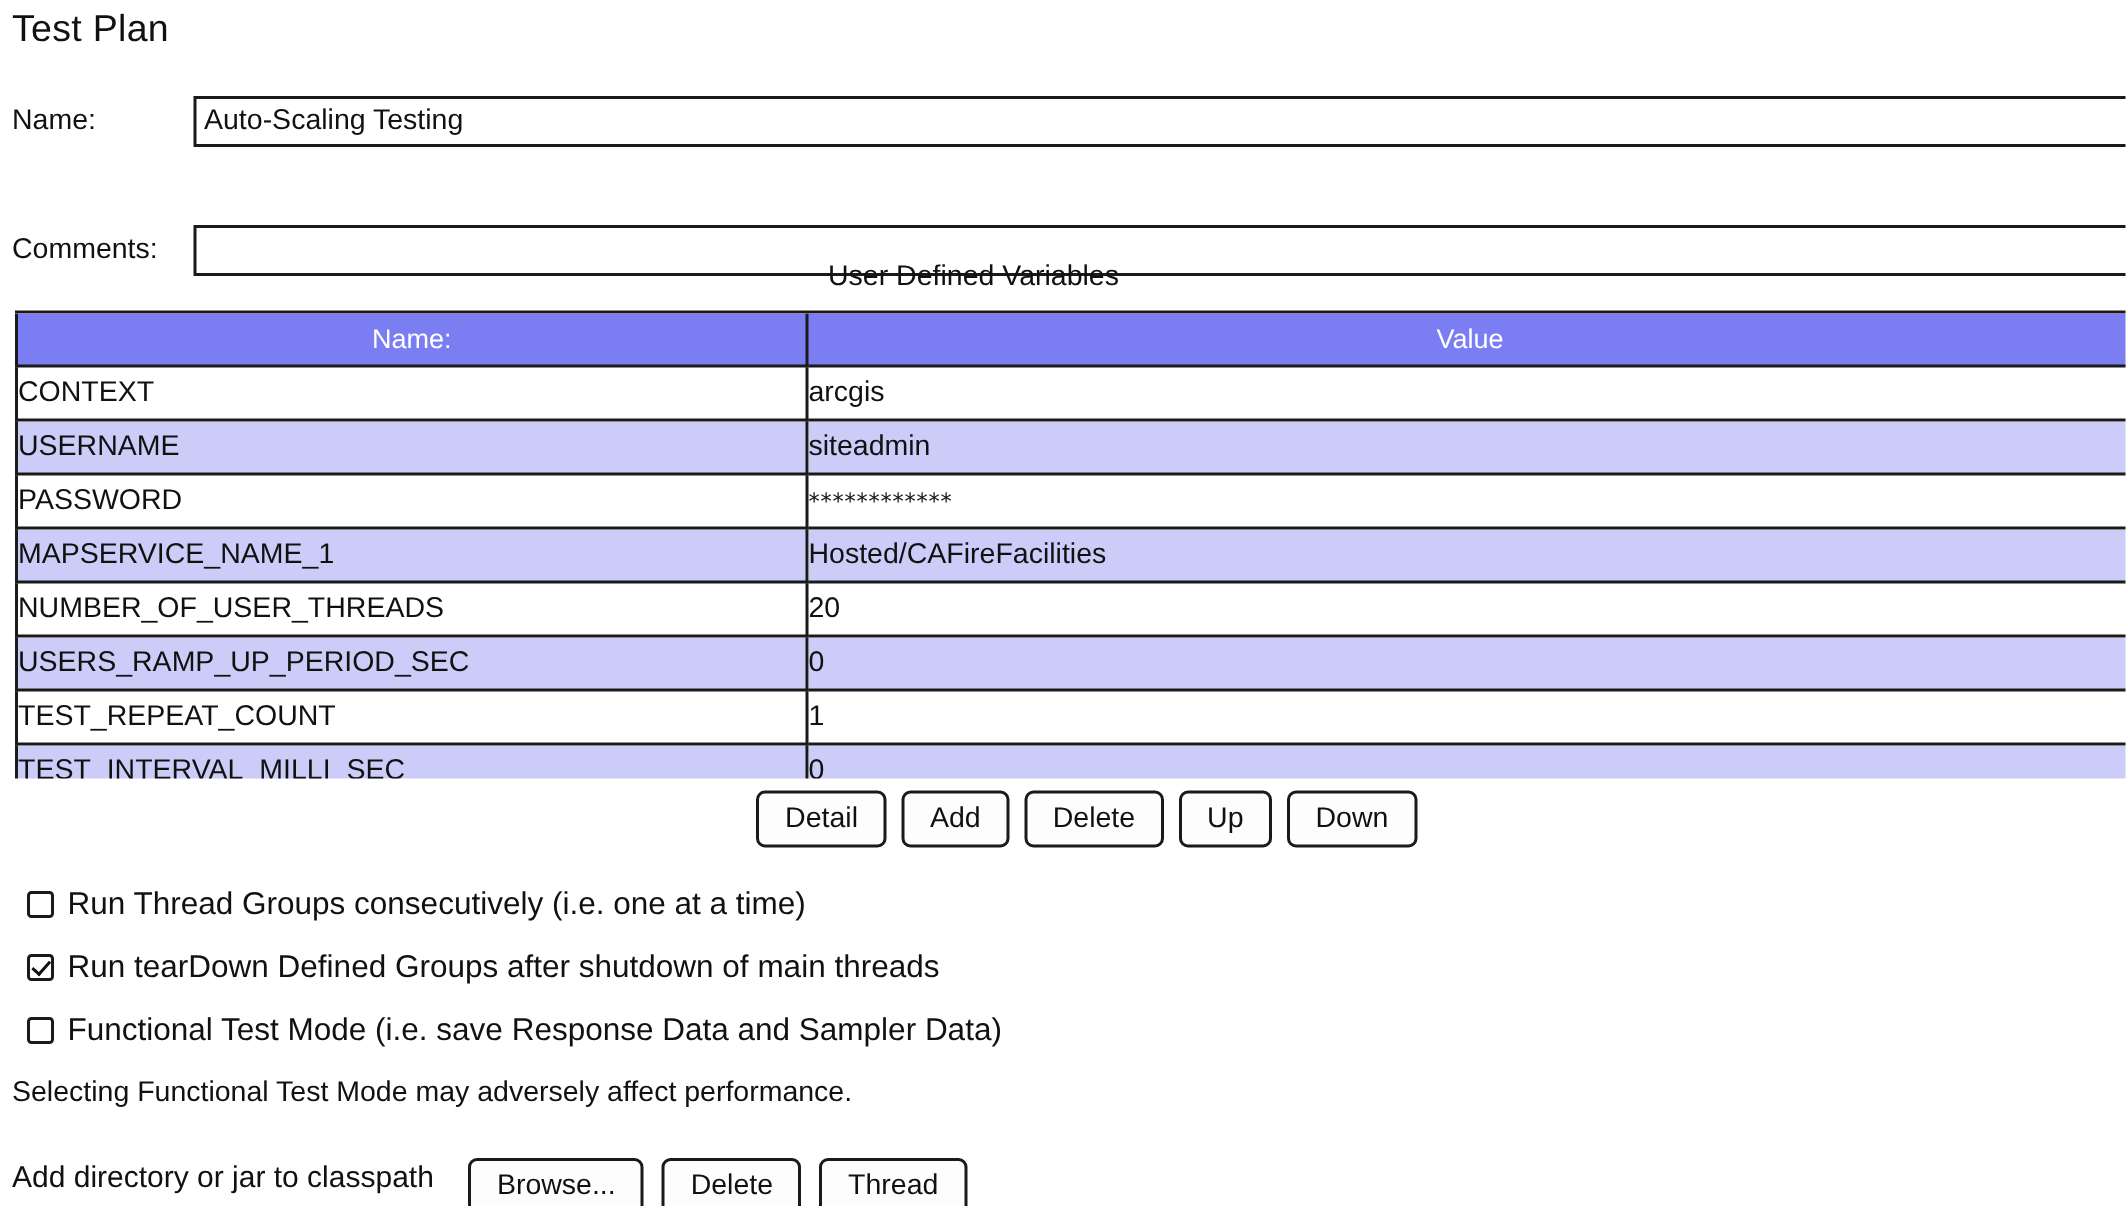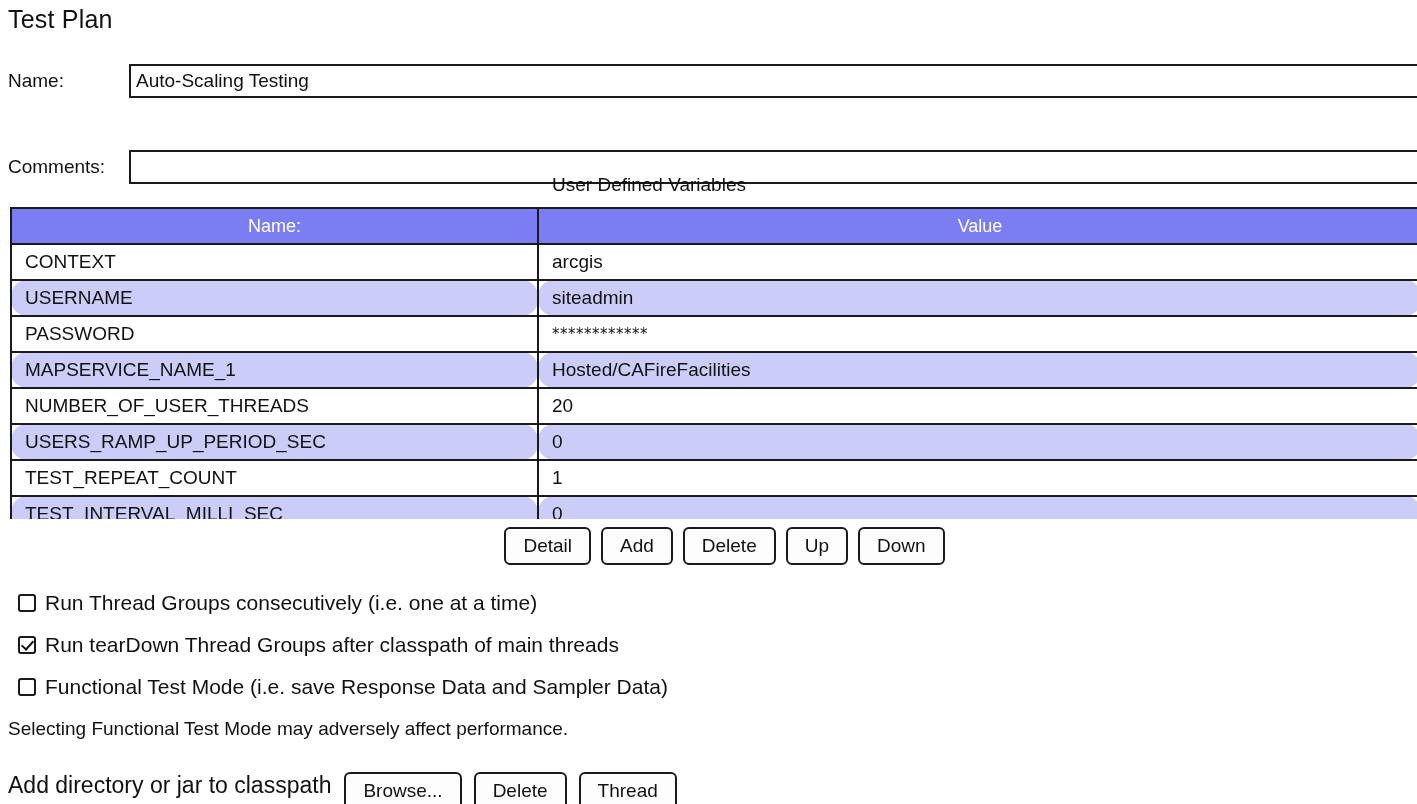--- a/index.html
+++ b/index.html
@@ -107,29 +107,29 @@
     border-bottom: 2px solid #1a1a1a;
     border-right: 2px solid #1a1a1a;
     padding: 0 6px;
   }
   table.udv th:last-child { border-right: none; }
 
   table.udv td {
     height: 34px;
     border-bottom: 2px solid #1a1a1a;
     border-right: 2px solid #1a1a1a;
-    padding: 0 13px;
+    padding: 0 0;
     white-space: nowrap;
     overflow: hidden;
     color: #111;
     line-height: 34px;
   }
   table.udv td:last-child { border-right: none; }
   table.udv tr.odd  td { background: #ffffff; }
-  table.udv tr.even td { background: #ccccf8; border-radius: 16px; }
+  table.udv tr.even td { background: #ccccf8; }
   table.udv td.mono-stars {
     font-family: "DejaVu Sans", sans-serif;
     font-size: 15px;
     letter-spacing: 0.5px;
   }
   
   table.udv td:first-child,
   table.udv th:first-child { border-left: 2px solid #1a1a1a; }
 
   
@@ -211,24 +211,24 @@
   .classpath-row {
     position: absolute;
     left: 8px;
     top: 760px;
     display: flex;
     align-items: center;
     gap: 12px;
     white-space: nowrap;
   }
   .classpath-label {
-    font-size: 23px;
-    line-height: 22px;
-    color: #111;
-    margin-right: 1px;
+    font-size: 20px;
+    line-height: 22px;
+    color: #111;
+    margin-right: 11px;
     text-align: center;
   }
 </style>
 </head>
 <body>
 
 <div class="panel-title">Test Plan</div>
 
 <div class="field-row" id="row-name">
   <div class="field-label">Name:</div>
@@ -299,21 +299,21 @@
     <button class="btn">Down</button>
   </div>
 
 <div class="check-row" id="chk-row-1">
   <span class="cbox"></span>
   <span class="check-label">Run Thread Groups consecutively (i.e. one at a time)</span>
 </div>
 
 <div class="check-row" id="chk-row-2">
   <span class="cbox checked"></span>
-  <span class="check-label">Run tearDown Thread Groups after classpath of main threads</span>
+  <span class="check-label">Run tearDown Defined Groups after shutdown of main threads</span>
 </div>
 
 <div class="check-row" id="chk-row-3">
   <span class="cbox"></span>
   <span class="check-label">Functional Test Mode (i.e. save Response Data and Sampler Data)</span>
 </div>
 
 <div class="note-text">Selecting Functional Test Mode may adversely affect performance.</div>
 
 <div class="classpath-row">

